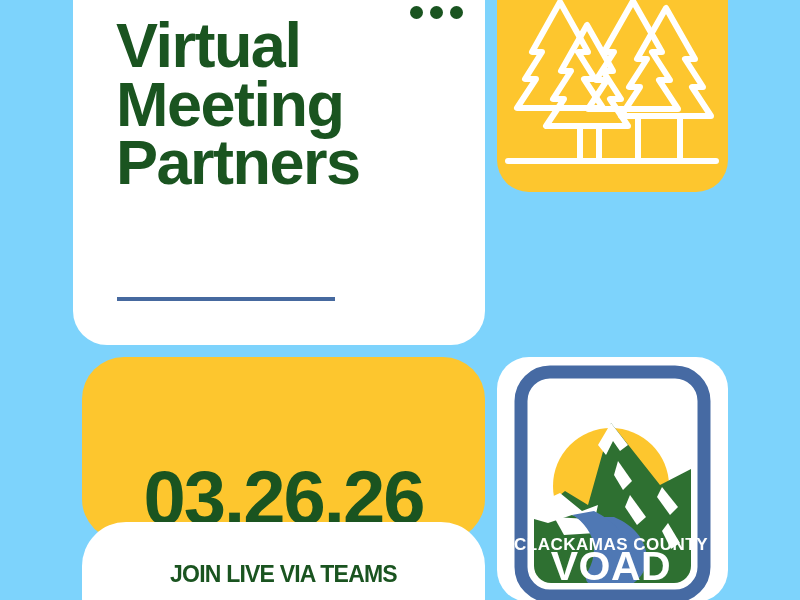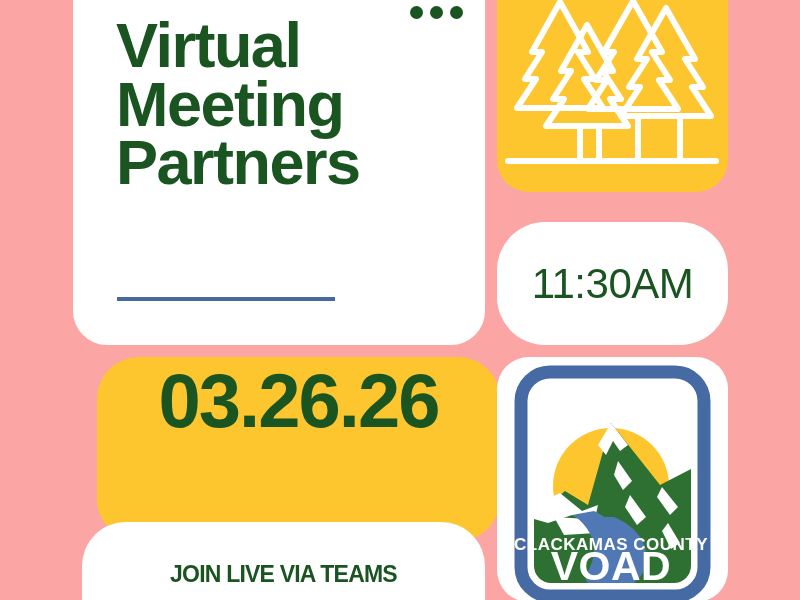--- a/index.html
+++ b/index.html
@@ -11,21 +11,21 @@
     height: 600px;
     overflow: hidden;
     background: #42629C;
     font-family: "Liberation Sans", sans-serif;
     position: relative;
   }
 
   #poster {
     position: absolute;
     inset: 0;
-    background: #fca5a5;
+    background: #7dd3fc;
   }
 
   
   .card {
     position: absolute;
     box-sizing: border-box;
   }
 
   
   #title-card {
@@ -106,28 +106,28 @@
   #time-text {
     color: #1A5420;
     font-size: 42px;
     font-weight: normal;
     letter-spacing: -0.5px;
     white-space: nowrap;
   }
 
   
   #date-card {
-    left: 97px;
+    left: 82px;
     top: 357px;
     width: 403px;
     height: 184px;
     background: #FDC62E;
     border-radius: 42px;
     display: flex;
-    align-items: flex-start;
+    align-items: flex-end;
     justify-content: center;
   }
   #date-text {
     color: #1A5420;
     font-size: 76px;
     font-weight: bold;
     letter-spacing: -2px;
     white-space: nowrap;
   }
 
@@ -205,23 +205,20 @@
         <path d="M77 126 L77 161"></path>
         <path d="M96 126 L96 161"></path>
         <path d="M135 116 L135 161"></path>
         <path d="M177 116 L177 161"></path>
 
         <path d="M5 161 L213 161"></path>
       </g>
     </svg>
   </div>
 
-  <div class="card" id="time-card">
-    <span id="time-text">11:30AM</span>
-  </div>
 
   <div class="card" id="date-card">
     <span id="date-text">03.26.26</span>
   </div>
 
   <div class="card" id="join-card">
     <span id="join-text">JOIN LIVE VIA TEAMS</span>
   </div>
 
   <div class="card" id="voad-card">

